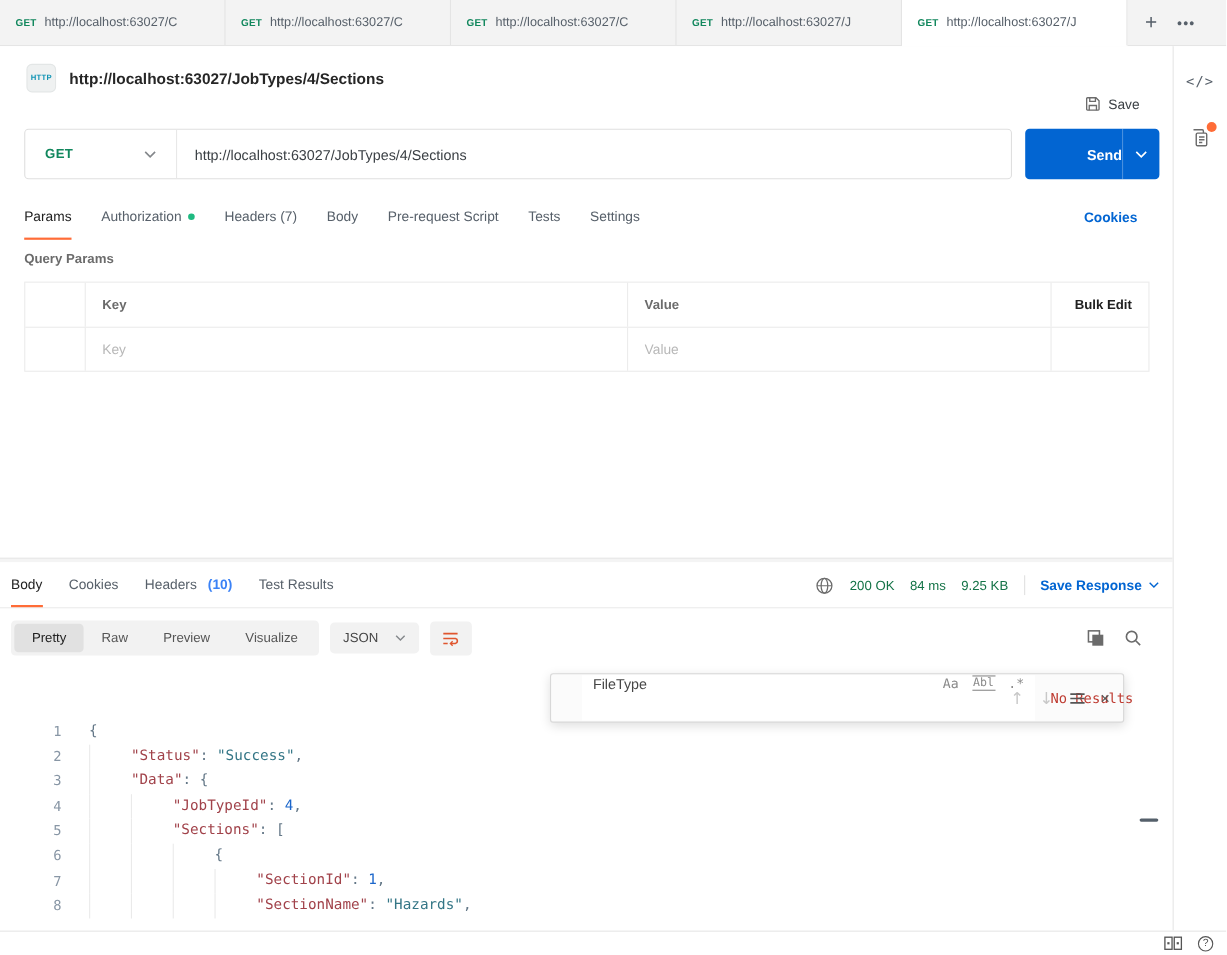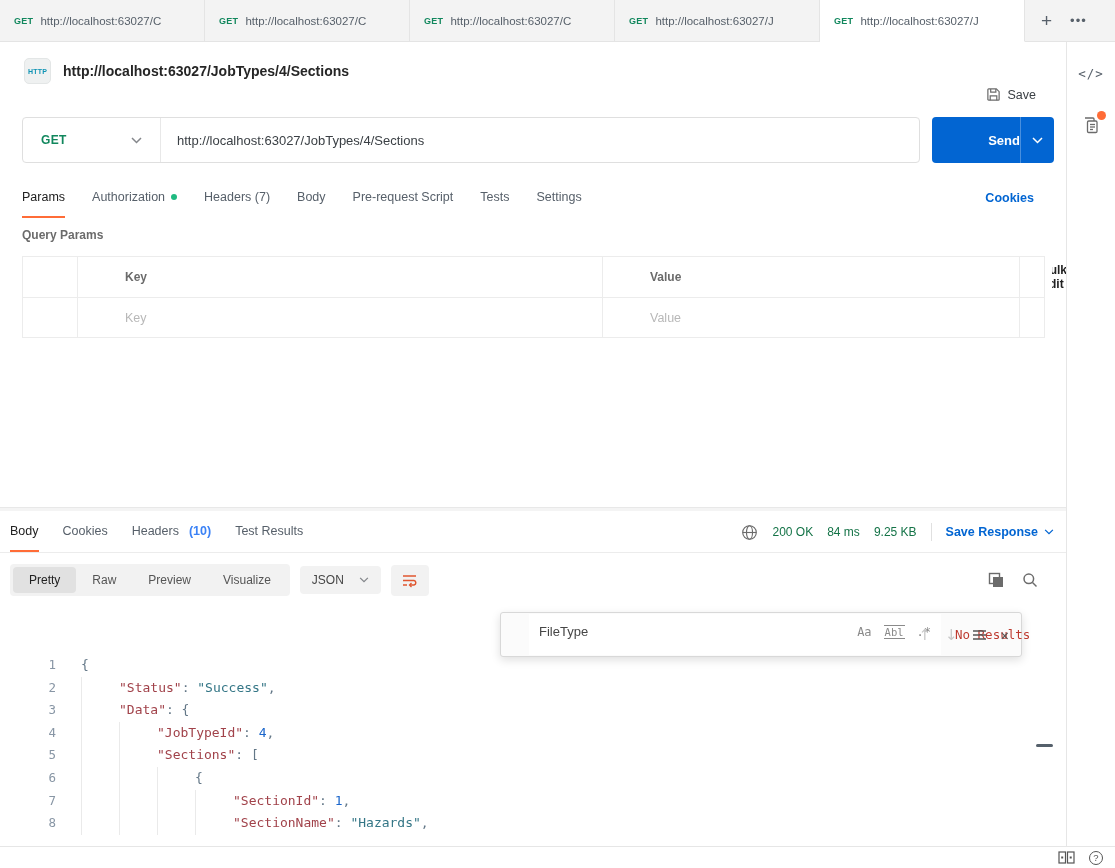--- a/index.html
+++ b/index.html
@@ -54,21 +54,21 @@
   .reqtabs { position:absolute; top:136px; left:22px; right:32px; height:40px;
              display:flex; align-items:stretch; gap:27px; font-size:12.5px; color:#57606A; }
   .rtab { display:flex; align-items:center; gap:6px; cursor:pointer; border-bottom:2px solid transparent; }
   .rtab.active { color:#212121; border-bottom:2px solid #FF6C37; }
   .dot { width:6px; height:6px; border-radius:50%; background:#1FBA81; display:inline-block; }
   .cookies { margin-left:auto; align-self:center; color:#0265D2; font-weight:600; font-size:12.5px; cursor:pointer; }
 
   
   .qp-label { position:absolute; top:186px; left:22px; font-size:12px; font-weight:600; color:#6B6B6B; }
   .qp-table { position:absolute; top:214px; left:22px; width:1023px; border:1px solid #ECECEC; }
-  .qp-row { display:grid; grid-template-columns:55px 493px 385px 1fr; height:40px;gap:32px; }
+  .qp-row { display:grid; grid-template-columns:55px 493px 385px 1fr; height:40px; }
   .qp-row + .qp-row { border-top:1px solid #ECECEC; }
   .qp-cell { display:flex; align-items:center; padding:0 15px; border-right:1px solid #ECECEC; overflow:hidden; }
   .qp-cell:last-child { border-right:0; justify-content:flex-end; }
   .qp-head { font-size:12px; font-weight:600; color:#6B6B6B; }
   .qp-bulk { font-size:12px; font-weight:700; color:#212121; cursor:pointer; }
   .qp-input { border:0; outline:none; width:100%; font-size:12.5px; color:#3B4045;
               font-family:"Liberation Sans", sans-serif; background:transparent; }
   .qp-input::placeholder { color:#B8B8B8; }
 
   
@@ -116,21 +116,21 @@
   .tk-num { color:#1B66CB; }
   .tk-pun { color:#637787; }
   .scroll-dash { position:absolute; left:1036px; top:144px; width:17px; height:3px;
                  background:#55606B; border-radius:2px; cursor:grab; }
 
   
   .search-overlay { position:absolute; top:12px; left:500px; width:522px; height:45px;
                     background:#FBFBFB; border:1px solid #D8D8D8; border-radius:3px;
                     box-shadow:0 3px 10px rgba(0,0,0,.13); display:flex; align-items:center; }
   .search-input-wrap { position:absolute; left:28px; top:1px; bottom:1px; width:412px;
-                       background:#fff; display:flex; align-items:flex-end; padding:16px 10px; }
+                       background:#fff; display:flex; align-items:flex-start; padding:0 10px; }
   .search-input { flex:1; border:0; outline:none; font-size:13px; color:#464646;
                   font-family:"Liberation Sans", sans-serif; }
   .s-opt { font-size:12px; color:#8A8A8A; margin-left:12px; cursor:pointer; user-select:none; }
   .s-opt.word { font-size:10.5px; border-top:1px solid #8A8A8A; border-bottom:1px solid #8A8A8A; padding:0 1px; }
   .no-results { position:absolute; left:454px; font-size:12.5px; color:#BE3B31; white-space:nowrap; }
   .s-nav { position:absolute; right:12px; display:flex; align-items:center; gap:14px; }
   .s-arrow { font-size:15px; color:#C8C8C8; cursor:default; font-family:"DejaVu Sans", sans-serif; }
   .s-close { font-size:14px; color:#555; cursor:pointer; }
   .s-lines { cursor:pointer; display:inline-flex; }
 

